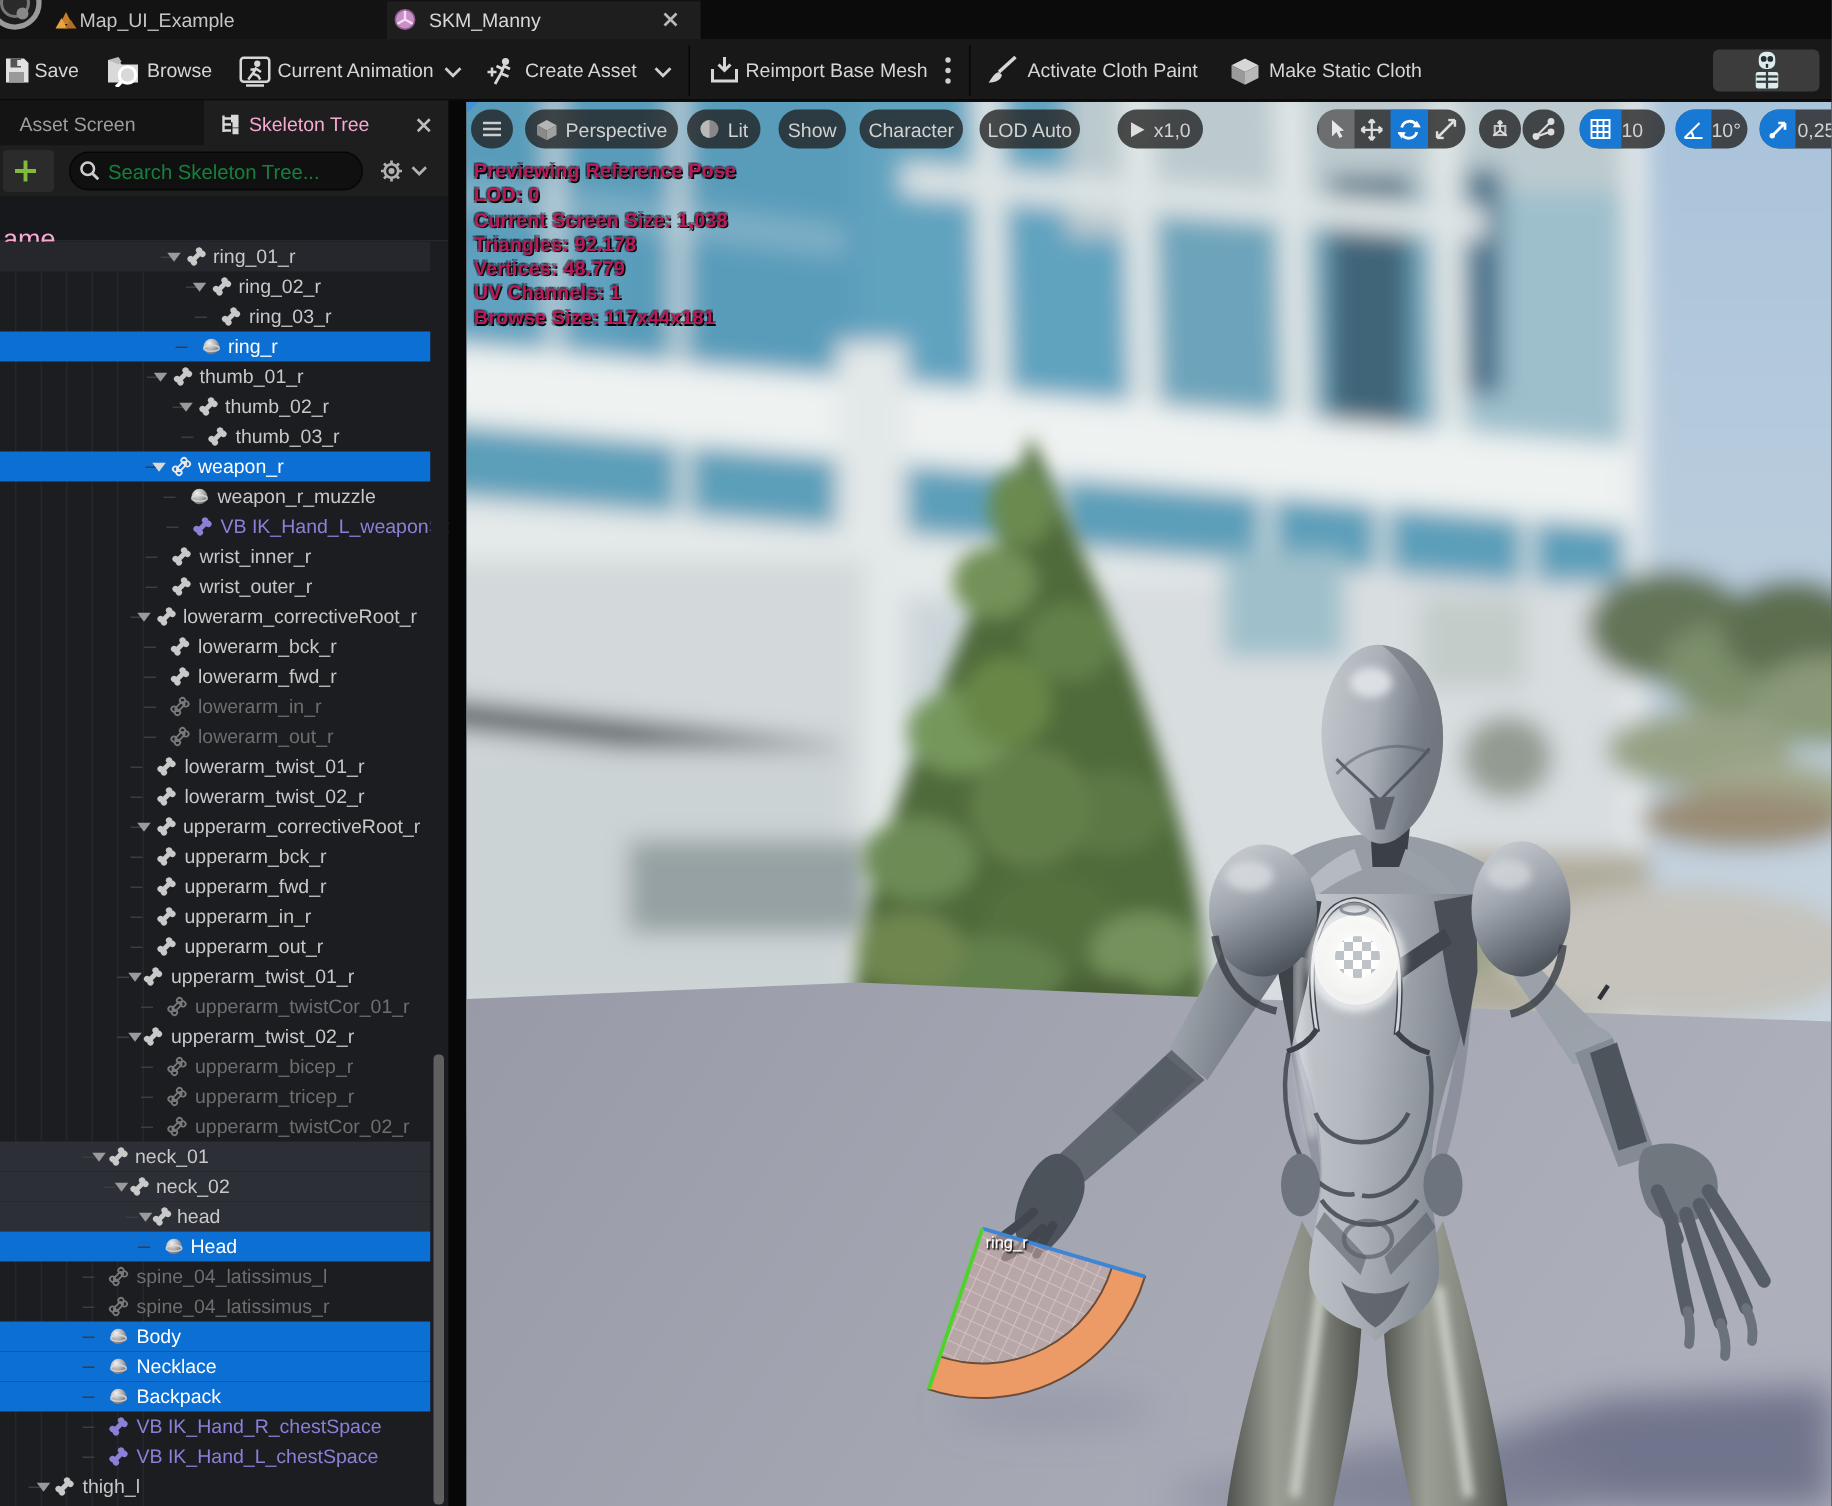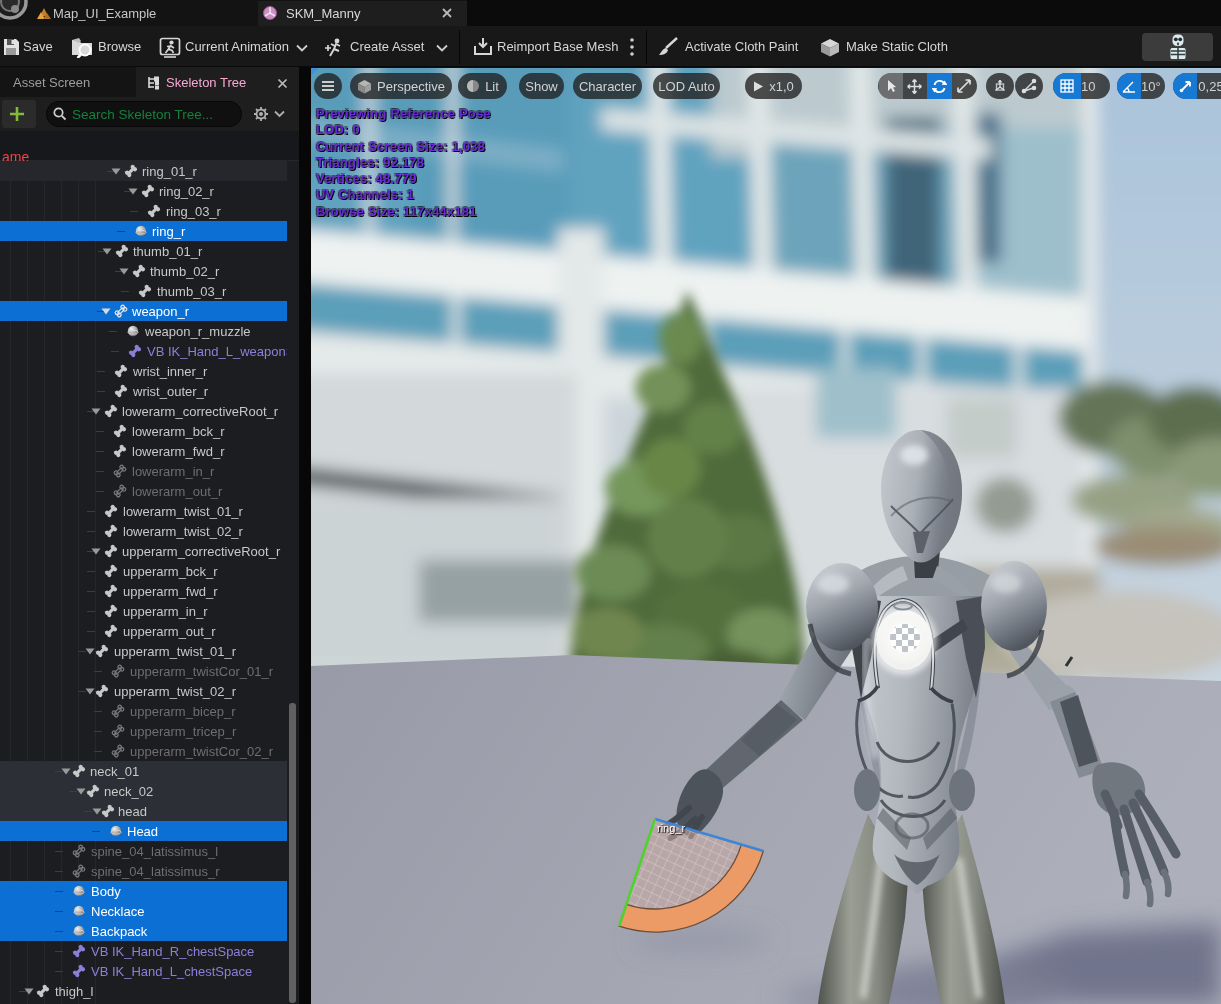--- a/index.html
+++ b/index.html
@@ -10,21 +10,21 @@
 #toolbar{left:0;top:26px;width:1221px;height:41px;background:#181818;border-bottom:1px solid #0a0a0a}
 .tbtext{font-size:13px;color:#d6d6d6}
 #panel{left:0;top:67px;width:299px;height:937px;background:#1b1d21}
 #paneltabs{left:0;top:67px;width:299px;height:30px;background:#141414}
 #skeltab{left:136px;top:67px;width:163px;height:30px;background:#1e1e1e}
 #searchrow{left:0;top:97px;width:299px;height:34px;background:#1e1e1e}
 #namehdr{left:0;top:131px;width:299px;height:30px;background:#17181c;border-bottom:1px solid #26272b}
 #splitter{left:299px;top:67px;width:12px;height:937px;background:#070707}
 #viewport{left:311px;top:68px;width:910px;height:936px;overflow:hidden;background:#b6c9d9}
 .pill{position:absolute;height:26px;border-radius:13px;background:rgba(32,32,32,0.78);color:#d2d2d2;font-size:13px;display:flex;align-items:center;justify-content:center;gap:5px}
-.stats{position:absolute;left:5px;color:#6d28d9;font-size:13px;font-weight:bold;letter-spacing:0.2px;text-shadow:1px 1px 0 #000,-1px -1px 0 rgba(0,0,0,0.45),1px -1px 0 rgba(0,0,0,0.35),-1px 1px 0 rgba(0,0,0,0.35);white-space:nowrap}
+.stats{position:absolute;left:5px;color:#be185d;font-size:13px;font-weight:bold;letter-spacing:0.2px;text-shadow:1px 1px 0 #000,-1px -1px 0 rgba(0,0,0,0.45),1px -1px 0 rgba(0,0,0,0.35),-1px 1px 0 rgba(0,0,0,0.35);white-space:nowrap}
 .scroll{left:289px;top:703px;width:7px;height:300px;background:#606060;border-radius:3px}
 </style></head><body>
 <div id="root">
 
 <div class="abs" id="tabbar"></div>
 <div class="abs righthalf" style="left:467px;top:0;width:754px;height:26px;background:#0b0b0b;position:absolute"></div>
 <div class="abs tab-active"></div>
 <svg class="abs" width="34" height="26" style="left:0;top:0">
       <circle cx="10" cy="2" r="16" fill="#1e1e1e" stroke="#9a9a9a" stroke-width="3.5"></circle>
       <circle cx="10" cy="2" r="9" fill="#2a2a2a" stroke="#777" stroke-width="2"></circle>
@@ -146,21 +146,21 @@
       <g fill="none" stroke="#b0b0b0" stroke-width="1.8">
         <circle cx="10" cy="10" r="4.5"></circle>
         <path d="M10,3 L10,6 M10,14 L10,17 M3,10 L6,10 M14,10 L17,10 M5,5 L7.2,7.2 M12.8,12.8 L15,15 M15,5 L12.8,7.2 M7.2,12.8 L5,15"></path>
       </g>
       <circle cx="10" cy="10" r="2" fill="#b0b0b0"></circle>
     </svg>
 <svg class="abs" width="11" height="8" style="left:274px;top:110px">
       <path d="M1,1.5 L5.5,6 L10,1.5" stroke="#b0b0b0" stroke-width="1.8" fill="none"></path>
     </svg>
 <div class="abs" id="namehdr"></div>
-<div class="abs" style="left:2px;top:149px;font-size:14px;color:#ef4444">ame</div>
+<div class="abs" style="left:2px;top:149px;font-size:18px;color:#f9a8d4">ame</div>
 <svg width="299" height="843" style="position:absolute;left:0;top:161px" font-family="Liberation Sans, sans-serif">
       <defs>
         <radialGradient id="ballg" cx="0.35" cy="0.3" r="0.9">
           <stop offset="0" stop-color="#f2f2f2"></stop>
           <stop offset="0.5" stop-color="#a8a8a8"></stop>
           <stop offset="1" stop-color="#4a4a4a"></stop>
         </radialGradient>
       </defs>
       <line x1="10.5" y1="0" x2="10.5" y2="843" stroke="#26272c" stroke-width="1"></line>
       <line x1="27.5" y1="0" x2="27.5" y2="843" stroke="#26272c" stroke-width="1"></line>

